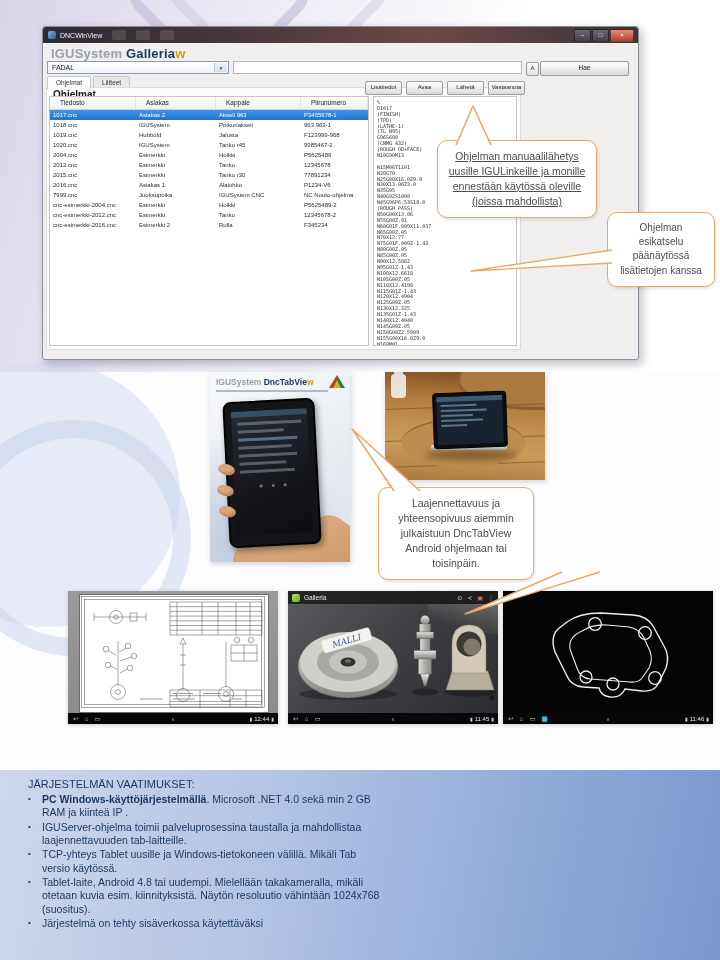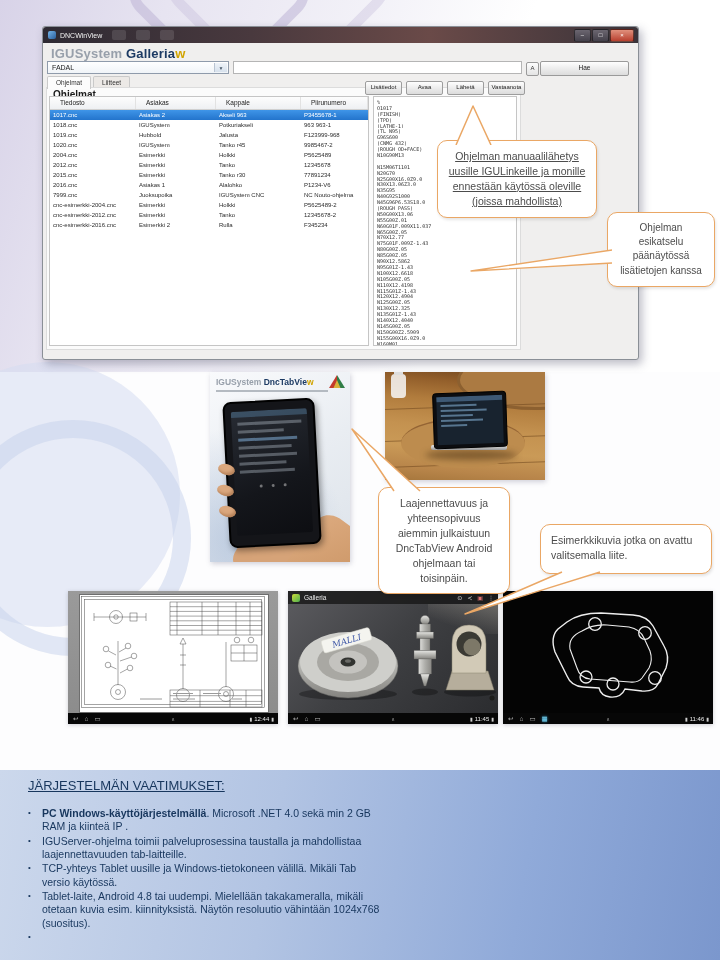--- a/index.html
+++ b/index.html
@@ -76,21 +76,21 @@
     border:1px solid #c5c5c5;box-sizing:border-box;overflow:hidden;padding:2px 0 0 3px;
     font-family:"DejaVu Sans Mono",monospace;font-size:5px;color:#333;}
   .pv-line{height:5.9px;white-space:nowrap;overflow:hidden;}
 
   
   .callout{position:absolute;background:#fff;border:1.6px solid #eaa765;border-radius:10px;
     padding:8px 10px;font-size:10.5px;color:#4c4c4c;text-align:center;line-height:1.42;
     box-shadow:1px 2px 3px rgba(0,0,0,.10);z-index:6;box-sizing:border-box;}
   .co1{left:437px;top:140px;width:160px;text-decoration:underline;}
   .co2{left:607px;top:212px;width:108px;font-size:10px;}
-  .co3{left:378px;top:487px;width:132px;}
+  .co3{left:378px;top:487px;width:156px;}
   .co4{left:540px;top:524px;width:172px;height:50px;text-align:left;}
   .tail{position:absolute;z-index:7;pointer-events:none;}
 
   
   .card{position:absolute;left:210px;top:372px;width:140px;height:190px;overflow:hidden;z-index:2;
     background:radial-gradient(circle at 18% 88%,rgba(118,150,196,.35),transparent 55%),
                linear-gradient(150deg,#f9fafc 0%,#e9edf2 50%,#dde3ea 100%);
     box-shadow:1px 2px 5px rgba(80,80,110,.25);}
   .card-brand{position:absolute;left:6px;top:5px;font-size:8.5px;font-weight:bold;}
   .card-tag{position:absolute;left:6px;top:18px;width:112px;height:2px;background:#b4bac1;}
@@ -163,21 +163,21 @@
     display:flex;align-items:center;color:#eee;font-size:6.5px;z-index:3;}
   .gal-ico{width:8px;height:8px;border-radius:2px;margin:0 4px 0 4px;
     background:linear-gradient(135deg,#cddc39,#4caf50);}
   .gal-r{margin-left:auto;margin-right:4px;display:flex;gap:5px;font-size:6px;color:#ddd;}
   .gal-r .red{color:#e57373;}
   .lightwedge{position:absolute;right:0;top:13px;width:70px;height:30px;
     background:linear-gradient(200deg,rgba(205,198,183,.35),transparent 70%);}
 
   
   .reqs{position:absolute;left:28px;top:778px;width:352px;color:#17365d;z-index:3;}
-  .req-title{font-size:13px;margin-bottom:14px;text-decoration:underline;}
+  .req-title{font-size:11px;margin-bottom:3px;}
   .req-item{display:flex;font-size:10.5px;line-height:1.27;margin-bottom:1px;}
   .req-item .bullet{width:14px;flex:none;font-size:8px;padding-top:1px;}
   .req-item b{font-weight:bold;}
 </style>
 </head>
 <body>
 
 <div class="slide">
 
   <div class="deco-top"></div>
@@ -366,21 +366,20 @@
   <div class="callout co2">Ohjelman esikatselu päänäytössä lisätietojen kanssa</div>
   <svg class="tail" style="left:468px;top:246px;" width="146" height="30" viewBox="0 0 146 30">
     <path d="M144,4 L3,25 L144,17" fill="#ffffff" stroke="#eaa765" stroke-width="1.3" stroke-linejoin="round"></path>
   </svg>
 
   <div class="callout co3">Laajennettavuus ja yhteensopivuus aiemmin julkaistuun DncTabView Android ohjelmaan tai toisinpäin.</div>
   <svg class="tail" style="left:342px;top:426px;" width="86" height="66" viewBox="0 0 86 66">
     <path d="M52,65 L10,3 L78,65" fill="#ffffff" stroke="#eaa765" stroke-width="1.5" stroke-linejoin="round"></path>
   </svg>
 
-  <div class="callout co4">Esimerkkikuvia jotka on avattu valitsemalla liite.</div>
   <svg class="tail" style="left:450px;top:568px;" width="160" height="48" viewBox="0 0 160 48">
     <path d="M112,4 L15,46 L150,4" fill="#ffffff" stroke="#eaa765" stroke-width="1.4" stroke-linejoin="round"></path>
   </svg>
 
   <div class="card">
     <div class="card-brand">
       <span class="b-gray">IGUSystem</span>
       <span class="b-dark">DncTabVie</span><span class="b-accent">w</span>
     </div>
     <div class="card-tag"></div>
@@ -599,17 +598,18 @@
         <div class="req-item">
         <span class="bullet">•</span>
         <span class="req-text"><b></b><span>TCP-yhteys Tablet uusille ja Windows-tietokoneen välillä. Mikäli Tab versio käytössä.</span></span>
       </div>
         <div class="req-item">
         <span class="bullet">•</span>
         <span class="req-text"><b></b><span>Tablet-laite, Android 4.8 tai uudempi. Mielellään takakameralla, mikäli otetaan kuvia esim. kiinnityksistä. Näytön resoluutio vähintään 1024x768 (suositus).</span></span>
       </div>
         <div class="req-item">
         <span class="bullet">•</span>
+        <span class="req-text"><b></b><span>Järjestelmä on tehty sisäverkossa käytettäväksi</span></span>
       </div>
       </div>
   </div>
 
 </div>
 
 </body></html>

